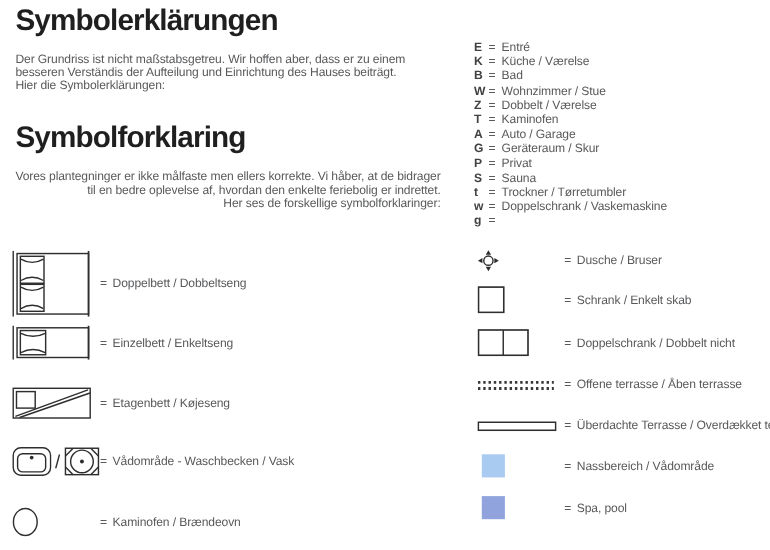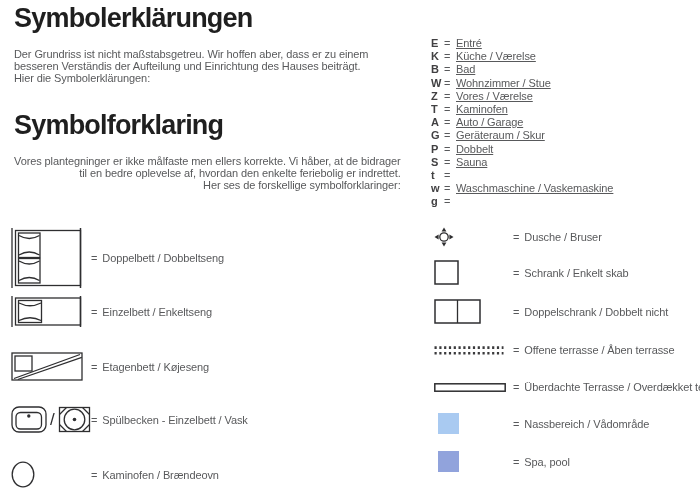--- a/index.html
+++ b/index.html
@@ -18,21 +18,21 @@
     position:absolute; left:14px; margin:0; font-size:11px; line-height:12px;
     color:#58595b; white-space:pre-line; letter-spacing:-0.1px;
   }
   .p-de { top:48px; }
   .p-da { top:155px;text-align:right; }
 
   .codes { position:absolute; left:431px; top:37px; font-size:11px; }
   .code-row { display:flex; line-height:13.2px; }
   .code-letter { width:13px; font-weight:700; color:#414042; }
   .code-eq { width:12px; color:#58595b; text-align:left; }
-  .code-name { color:#58595b; letter-spacing:-0.1px;text-decoration:underline; }
+  .code-name { color:#58595b; letter-spacing:-0.1px; }
 
   .sym { position:absolute; display:flex; align-items:center; }
   .icon-box { display:flex; align-items:center; }
   .icon-box.l { width:80px; }
   .icon-box.r { width:79px; }
   .lbl { display:flex; gap:5px; font-size:11px; color:#58595b; letter-spacing:-0.1px; white-space:nowrap; }
 
   .sym svg .st { stroke:#2e2e30; fill:none; stroke-width:1.3px; }
   .sym svg .st2 { stroke:#2e2e30; fill:none; stroke-width:1.5px; }
   .sym svg .fl { fill:#2e2e30; stroke:none; }
@@ -72,55 +72,56 @@
         <span class="code-name">Bad</span>
       </div>
     <div class="code-row">
         <span class="code-letter">W</span>
         <span class="code-eq">=</span>
         <span class="code-name">Wohnzimmer / Stue</span>
       </div>
     <div class="code-row">
         <span class="code-letter">Z</span>
         <span class="code-eq">=</span>
-        <span class="code-name">Vores / Værelse</span>
+        <span class="code-name">Dobbelt / Værelse</span>
       </div>
     <div class="code-row">
         <span class="code-letter">T</span>
         <span class="code-eq">=</span>
         <span class="code-name">Kaminofen</span>
       </div>
     <div class="code-row">
         <span class="code-letter">A</span>
         <span class="code-eq">=</span>
         <span class="code-name">Auto / Garage</span>
       </div>
     <div class="code-row">
         <span class="code-letter">G</span>
         <span class="code-eq">=</span>
         <span class="code-name">Geräteraum / Skur</span>
       </div>
     <div class="code-row">
         <span class="code-letter">P</span>
         <span class="code-eq">=</span>
-        <span class="code-name">Dobbelt</span>
+        <span class="code-name">Privat</span>
       </div>
     <div class="code-row">
         <span class="code-letter">S</span>
         <span class="code-eq">=</span>
         <span class="code-name">Sauna</span>
       </div>
     <div class="code-row">
         <span class="code-letter">t</span>
         <span class="code-eq">=</span>
+        <span class="code-name">Trockner / Tørretumbler</span>
       </div>
     <div class="code-row">
         <span class="code-letter">w</span>
         <span class="code-eq">=</span>
-        <span class="code-name">Waschmaschine / Vaskemaskine</span>
+        <span class="code-name">Doppelschrank / Vaskemaskine</span>
       </div>
     <div class="code-row">
         <span class="code-letter">g</span>
         <span class="code-eq">=</span>
       </div>
   </div>
 
   <div class="sym" style="left:11px; top:228px;">
     <span class="icon-box l">
       <svg width="72" height="60" viewBox="0 0 72 60">
@@ -186,21 +187,21 @@
         <circle class="st" cx="16.5" cy="13.5" r="10.3"></circle>
         <circle class="fl" cx="16.5" cy="13.5" r="1.8"></circle>
         <line class="st" x1="1.5" y1="8.5" x2="8.5" y2="1.5"></line>
         <line class="st" x1="24.5" y1="1.5" x2="31.5" y2="8.5"></line>
         <line class="st" x1="31.5" y1="18.5" x2="24.5" y2="25.5"></line>
         <line class="st" x1="8.5" y1="25.5" x2="1.5" y2="18.5"></line>
       </svg>
     </span>
     <span class="lbl">
         <span>=</span>
-        <span>Spülbecken - Einzelbett / Vask</span>
+        <span>Vådområde - Waschbecken / Vask</span>
       </span>
   </div>
 
   <div class="sym" style="left:11px; top:461px;">
     <span class="icon-box l">
       <svg width="24" height="27" viewBox="0 0 24 27">
         <ellipse class="st" cx="12" cy="13.5" rx="10.8" ry="12.3"></ellipse>
       </svg>
     </span>
     <span class="lbl">

